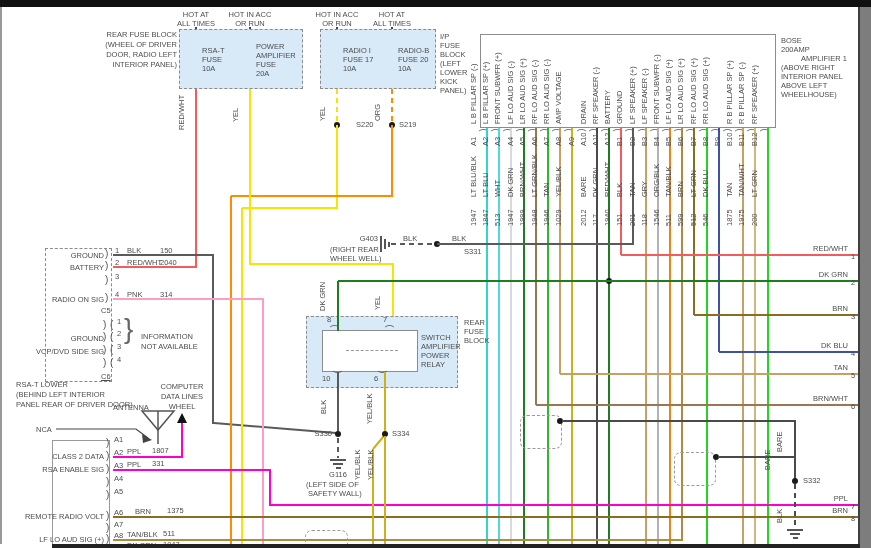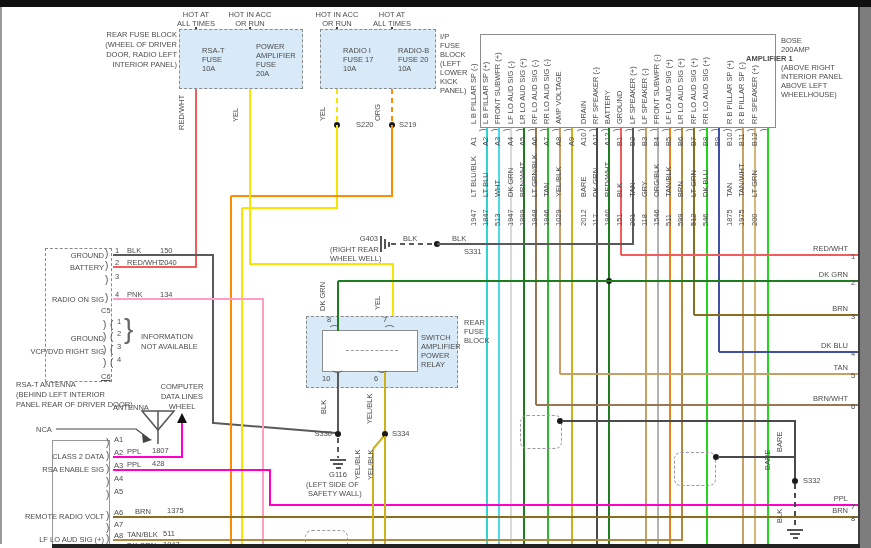--- a/index.html
+++ b/index.html
@@ -136,21 +136,21 @@
     <div class="v" style="left: 249px; top: 89px; height: 176px; background: rgb(247, 228, 0); width: 2px;"></div>
     <div class="h" style="left: 250px; top: 263px; width: 144px; background: rgb(247, 228, 0); height: 2px;"></div>
     <div class="v" style="left: 392px; top: 264px; height: 67px; background: rgb(247, 228, 0); width: 2px;"></div>
     <div class="h" style="left: 113px; top: 254px; width: 101px; background: rgb(90, 90, 90); height: 2px;"></div>
     <div class="v" style="left: 212px; top: 255px; height: 169px; background: rgb(90, 90, 90); width: 2px;"></div>
     <div class="h" style="left: 113px; top: 298px; width: 151px; background: rgb(255, 158, 196); height: 2px;"></div>
     <div class="v" style="left: 262px; top: 299px; height: 245px; background: rgb(255, 158, 196); width: 2px;"></div>
     <div class="bx solidbox" style="left: 480px; top: 34px; width: 296px; height: 94px;"></div>
     <div class="t" style="left: 781px; top: 36px;">BOSE</div>
     <div class="t" style="left: 781px; top: 45px;">200AMP</div>
-    <div class="t" style="left: 746px; top: 54px; font-weight: bold;">AMPLIFIER 1</div>
+    <div class="t" style="left: 801px; top: 54px;">AMPLIFIER 1</div>
     <div class="t" style="left: 781px; top: 63px;">(ABOVE RIGHT</div>
     <div class="t" style="left: 781px; top: 72px;">INTERIOR PANEL</div>
     <div class="t" style="left: 781px; top: 81px;">ABOVE LEFT</div>
     <div class="t" style="left: 781px; top: 90px;">WHEELHOUSE)</div>
     <div class="t" style="left: 0px; top: 0px;"></div>
     <div class="brk" style="left: 482px; top: 125px;">(</div>
     <div class="vt" style="left: 478px; top: 137px;">A1</div>
     <div class="vt" style="left: 478px; top: 115px;">L B PILLAR SP (-)</div>
     <div class="vt" style="left: 478px; top: 188px;">LT BLU/BLK</div>
     <div class="vt" style="left: 478px; top: 217px;">1947</div>
@@ -395,41 +395,41 @@
     <div class="t" style="left: auto; top: 263px; right: 767px;">BATTERY</div>
     <div class="t" style="left: 115px; top: 258px;">2</div>
     <div class="t" style="left: 127px; top: 258px;">RED/WHT</div>
     <div class="t" style="left: 160px; top: 258px;">2040</div>
     <div class="brr" style="left: 105px; top: 274px;">)</div>
     <div class="t" style="left: 115px; top: 272px;">3</div>
     <div class="brr" style="left: 105px; top: 292px;">)</div>
     <div class="t" style="left: auto; top: 295px; right: 767px;">RADIO ON SIG</div>
     <div class="t" style="left: 115px; top: 290px;">4</div>
     <div class="t" style="left: 127px; top: 290px;">PNK</div>
-    <div class="t" style="left: 160px; top: 290px;">134</div>
+    <div class="t" style="left: 160px; top: 290px;">314</div>
     <div class="t" style="left: 101px; top: 306px; ">C5</div>
     <div class="brr" style="left: 103px; top: 319px;">)</div>
     <div class="brr" style="left: 110px; top: 319px;">(</div>
     <div class="t" style="left: 117px; top: 317px;">1</div>
     <div class="brr" style="left: 103px; top: 331px;">)</div>
     <div class="brr" style="left: 110px; top: 331px;">(</div>
     <div class="t" style="left: auto; top: 334px; right: 767px;">GROUND</div>
     <div class="t" style="left: 117px; top: 329px;">2</div>
     <div class="brr" style="left: 103px; top: 344px;">)</div>
     <div class="brr" style="left: 110px; top: 344px;">(</div>
-    <div class="t" style="left: auto; top: 347px; right: 767px;">VCP/DVD RIGHT SIG</div>
+    <div class="t" style="left: auto; top: 347px; right: 767px;">VCP/DVD SIDE SIG</div>
     <div class="t" style="left: 117px; top: 342px;">3</div>
     <div class="brr" style="left: 103px; top: 357px;">)</div>
     <div class="brr" style="left: 110px; top: 357px;">(</div>
     <div class="t" style="left: 117px; top: 355px;">4</div>
     <div class="t" style="left: 101px; top: 372px; text-decoration: underline;">C6</div>
     <div class="t" style="left: 124px; top: 324px; font-size: 28px; color: rgb(102, 102, 102);">}</div>
     <div class="t" style="left: 141px; top: 332px;">INFORMATION</div>
     <div class="t" style="left: 141px; top: 342px;">NOT AVAILABLE</div>
-    <div class="t" style="left: 16px; top: 380px;">RSA-T ANTENNA</div>
+    <div class="t" style="left: 16px; top: 380px;">RSA-T LOWER</div>
     <div class="t" style="left: 16px; top: 390px;">(BEHIND LEFT INTERIOR</div>
     <div class="t" style="left: 16px; top: 400px;">PANEL REAR OF DRIVER DOOR)</div>
     <div class="t" style="left: 113px; top: 403px;">ANTENNA</div>
     <div class="t" style="left: 36px; top: 425px;">NCA</div>
     <div class="t" style="left: 182px; top: 382px; transform: translateX(-50%);">COMPUTER</div>
     <div class="t" style="left: 182px; top: 392px; transform: translateX(-50%);">DATA LINES</div>
     <div class="t" style="left: 182px; top: 402px; transform: translateX(-50%);">WHEEL</div>
     <div class="arrup" style="left: 177px; top: 413px;"></div>
     <div class="v" style="left: 181px; top: 423px; height: 35px; background: rgb(255, 0, 204); width: 2px;"></div>
     <div class="bx openbox" style="left: 52px; top: 440px; width: 58px; height: 118px;"></div>
@@ -437,21 +437,21 @@
     <div class="t" style="left: 114px; top: 435px;">A1</div>
     <div class="brr" style="left: 106px; top: 450px;">)</div>
     <div class="t" style="left: 114px; top: 448px;">A2</div>
     <div class="t" style="left: auto; top: 452px; right: 767px;">CLASS 2 DATA</div>
     <div class="t" style="left: 127px; top: 447px;">PPL</div>
     <div class="t" style="left: 152px; top: 446px;">1807</div>
     <div class="brr" style="left: 106px; top: 463px;">)</div>
     <div class="t" style="left: 114px; top: 461px;">A3</div>
     <div class="t" style="left: auto; top: 465px; right: 767px;">RSA ENABLE SIG</div>
     <div class="t" style="left: 127px; top: 460px;">PPL</div>
-    <div class="t" style="left: 152px; top: 459px;">428</div>
+    <div class="t" style="left: 152px; top: 459px;">331</div>
     <div class="brr" style="left: 106px; top: 476px;">)</div>
     <div class="t" style="left: 114px; top: 474px;">A4</div>
     <div class="brr" style="left: 106px; top: 489px;">)</div>
     <div class="t" style="left: 114px; top: 487px;">A5</div>
     <div class="brr" style="left: 106px; top: 510px;">)</div>
     <div class="t" style="left: 114px; top: 508px;">A6</div>
     <div class="t" style="left: auto; top: 512px; right: 767px;">REMOTE RADIO VOLT</div>
     <div class="t" style="left: 135px; top: 507px;">BRN</div>
     <div class="t" style="left: 167px; top: 506px;">1375</div>
     <div class="brr" style="left: 106px; top: 522px;">)</div>

